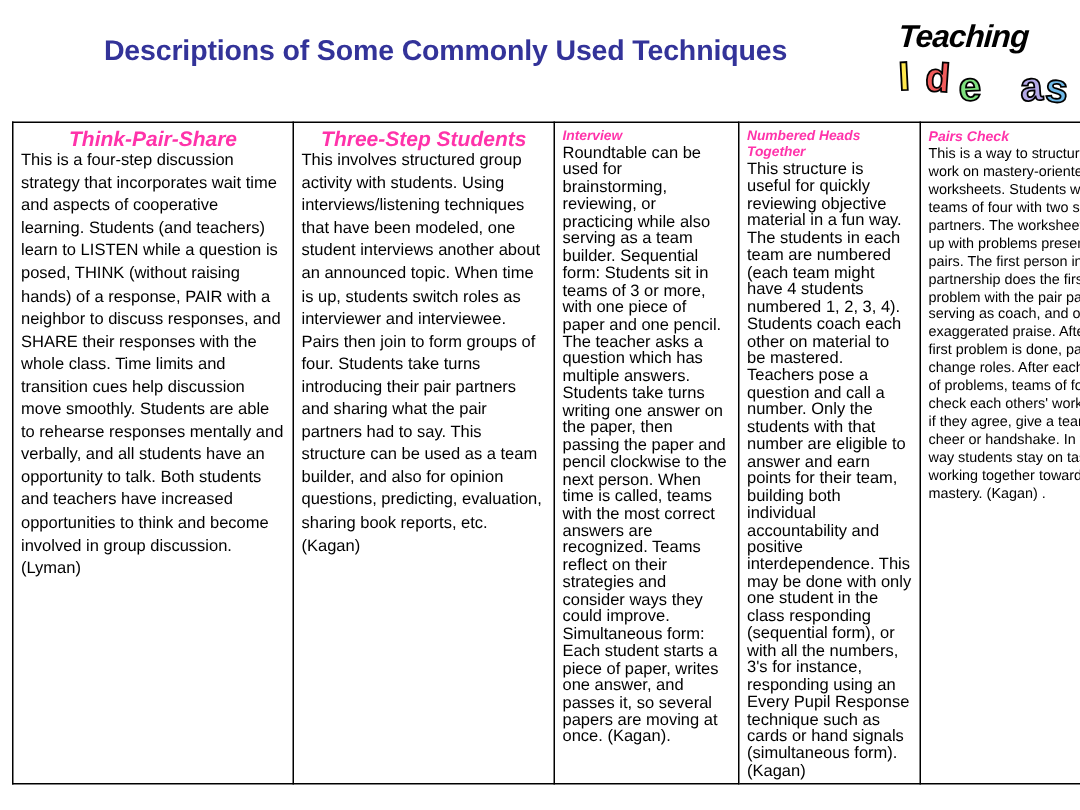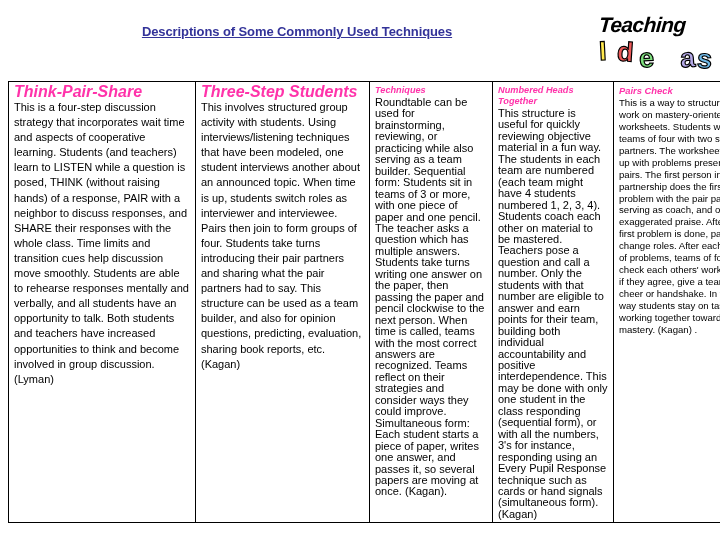--- a/index.html
+++ b/index.html
@@ -23,26 +23,25 @@
     top: 0;
     width: 720px;
     height: 74px;
   }
   #page-title {
     position: absolute;
     left: 0;
     top: 24px;
     width: 594px;
     text-align: center;
-    font-size: 13px;
+    font-size: 19px;
     font-weight: bold;
     color: #333399;
     letter-spacing: -0.1px;
     white-space: nowrap;
-    text-decoration: underline;
   }
 
   
   #logo {
     position: absolute;
     left: 593px;
     top: 10px;
     width: 120px;
     height: 64px;
   }
@@ -105,21 +104,21 @@
     font-style: italic;
     color: #ff33aa;
     margin: 0 0 1px 0;
   }
   .card-body {
     margin: 0;
     color: #000000;
   }
 
   
-  .size-lg .card-title { font-size: 16px; line-height: 14px; }
+  .size-lg .card-title { font-size: 14px; line-height: 14px; text-align: center; }
   .size-lg .card-body  { font-size: 11px; line-height: 15.1px; }
 
   .size-sm .card-title { font-size: 9.2px;  line-height: 11px; }
   .size-sm .card-body  { font-size: 11px;  line-height: 11.45px; }
 
   .size-md .card-title { font-size: 9.4px;  line-height: 11.3px; }
   .size-md .card-body  { font-size: 9.6px;  line-height: 11.9px; }
 </style>
 </head>
 <body>
@@ -147,21 +146,21 @@
         <p class="card-title">Think-Pair-Share</p>
         <p class="card-body">This is a four-step discussion strategy that incorporates wait time and aspects of cooperative learning. Students (and teachers) learn to LISTEN while a question is posed, THINK (without raising hands) of a response, PAIR with a neighbor to discuss responses, and SHARE their responses with the whole class. Time limits and transition cues help discussion move smoothly. Students are able to rehearse responses mentally and verbally, and all students have an opportunity to talk. Both students and teachers have increased opportunities to think and become involved in group discussion. (Lyman)</p>
       </td>
 
       <td class="col-w2 size-lg">
         <p class="card-title">Three-Step Students</p>
         <p class="card-body">This involves structured group activity with students. Using interviews/listening techniques that have been modeled, one student interviews another about an announced topic. When time is up, students switch roles as interviewer and interviewee. Pairs then join to form groups of four. Students take turns introducing their pair partners and sharing what the pair partners had to say. This structure can be used as a team builder, and also for opinion questions, predicting, evaluation, sharing book reports, etc. (Kagan)</p>
       </td>
 
       <td class="col-w3 size-sm">
-        <p class="card-title">Techniques</p>
+        <p class="card-title">Interview</p>
         <p class="card-body">Roundtable can be used for brainstorming, reviewing, or practicing while also serving as a team builder. Sequential form: Students sit in teams of 3 or more, with one piece of paper and one pencil. The teacher asks a question which has multiple answers. Students take turns writing one answer on the paper, then passing the paper and pencil clockwise to the next person. When time is called, teams with the most correct answers are recognized. Teams reflect on their strategies and consider ways they could improve. Simultaneous form: Each student starts a piece of paper, writes one answer, and passes it, so several papers are moving at once. (Kagan).</p>
       </td>
 
       <td class="col-w4 size-sm">
         <p class="card-title">Numbered Heads Together</p>
         <p class="card-body">This structure is useful for quickly reviewing objective material in a fun way. The students in each team are numbered (each team might have 4 students numbered 1, 2, 3, 4). Students coach each other on material to be mastered. Teachers pose a question and call a number. Only the students with that number are eligible to answer and earn points for their team, building both individual accountability and positive interdependence. This may be done with only one student in the class responding (sequential form), or with all the numbers, 3's for instance, responding using an Every Pupil Response technique such as cards or hand signals (simultaneous form). (Kagan)</p>
       </td>
 
       <td class="col-w5 size-md">
         <p class="card-title">Pairs Check</p>

